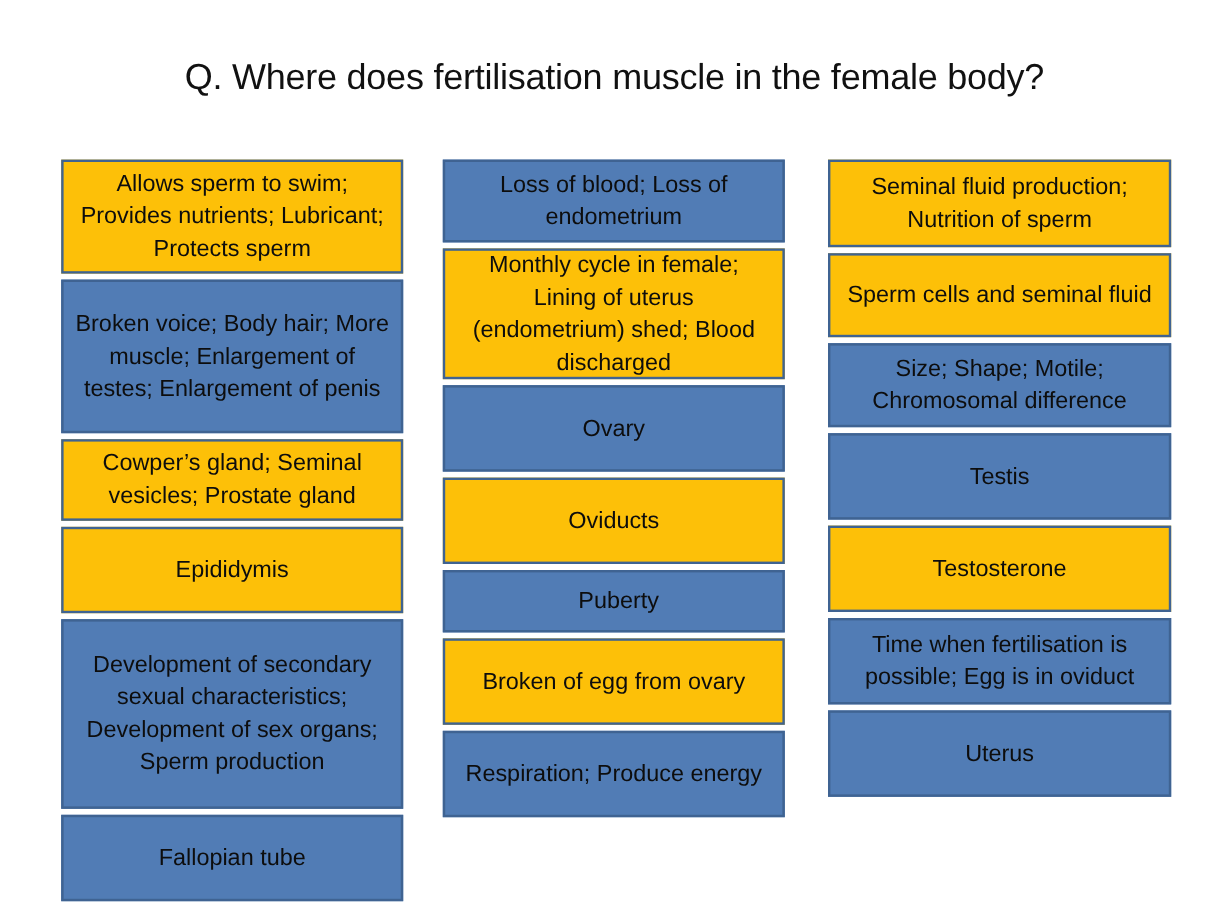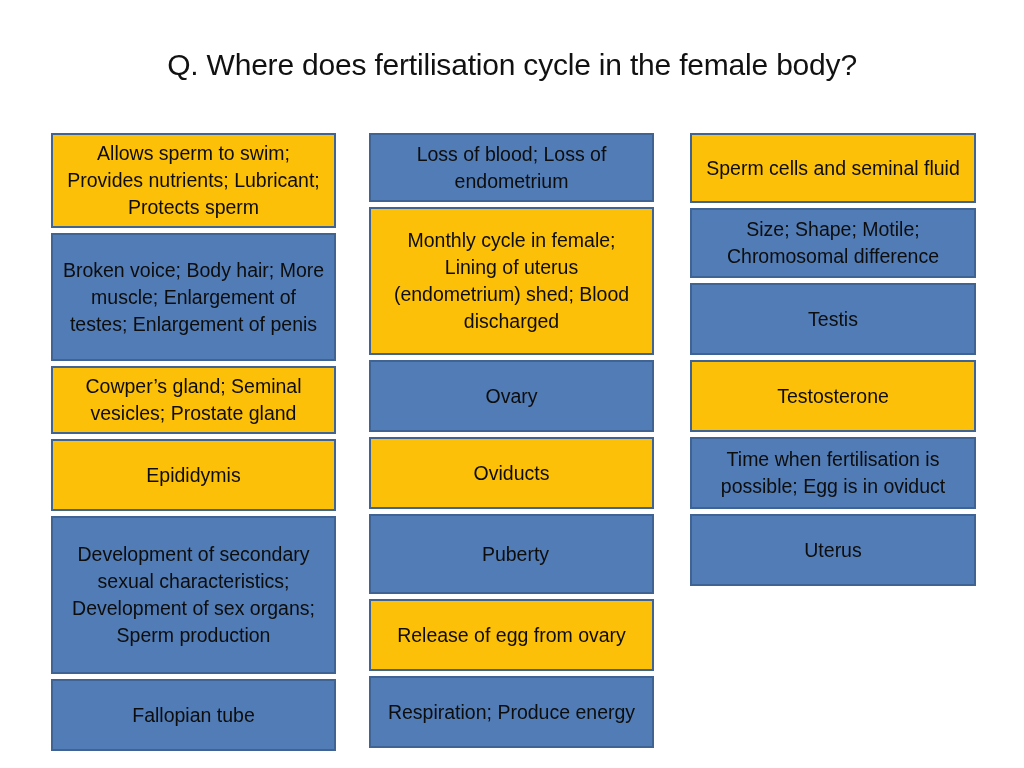--- a/index.html
+++ b/index.html
@@ -72,21 +72,21 @@
   .card .card-text {
     display: block;
     width: 100%;
   }
 </style>
 </head>
 <body>
 
 <div id="slide">
 
-  <div id="slide-title">Q. Where does fertilisation cycle in the female body?</div>
+  <div id="slide-title">Q. Where does fertilisation muscle in the female body?</div>
 
   <div class="column" id="column-1">
       <div class="card yellow" style="height: 95px;">
         <span class="card-text">Allows sperm to swim; Provides nutrients; Lubricant; Protects sperm</span>
       </div>
       <div class="card blue" style="height: 128px;">
         <span class="card-text">Broken voice; Body hair; More muscle; Enlargement of testes; Enlargement of penis</span>
       </div>
       <div class="card yellow" style="height: 68px;">
         <span class="card-text">Cowper’s gland; Seminal vesicles; Prostate gland</span>
@@ -98,40 +98,43 @@
         <span class="card-text">Development of secondary sexual characteristics; Development of sex organs; Sperm production</span>
       </div>
       <div class="card blue" style="height: 72px;">
         <span class="card-text">Fallopian tube</span>
       </div>
     </div>
   <div class="column" id="column-2">
       <div class="card blue" style="height: 69px;">
         <span class="card-text">Loss of blood; Loss of endometrium</span>
       </div>
-      <div class="card yellow" style="height: 148px;">
+      <div class="card yellow" style="height: 109px;">
         <span class="card-text">Monthly cycle in female; Lining of uterus (endometrium) shed; Blood discharged</span>
       </div>
       <div class="card blue" style="height: 72px;">
         <span class="card-text">Ovary</span>
       </div>
       <div class="card yellow" style="height: 72px;">
         <span class="card-text">Oviducts</span>
       </div>
-      <div class="card blue" style="height: 80px; padding-left: 17px;">
+      <div class="card blue" style="height: 52px; padding-left: 17px;">
         <span class="card-text">Puberty</span>
       </div>
       <div class="card yellow" style="height: 72px;">
-        <span class="card-text">Release of egg from ovary</span>
+        <span class="card-text">Broken of egg from ovary</span>
       </div>
       <div class="card blue" style="height: 72px;">
         <span class="card-text">Respiration; Produce energy</span>
       </div>
     </div>
   <div class="column" id="column-3">
+      <div class="card yellow" style="height: 73px;">
+        <span class="card-text">Seminal fluid production; Nutrition of sperm</span>
+      </div>
       <div class="card yellow" style="height: 70px;">
         <span class="card-text">Sperm cells and seminal fluid</span>
       </div>
       <div class="card blue" style="height: 70px;">
         <span class="card-text">Size; Shape; Motile; Chromosomal difference</span>
       </div>
       <div class="card blue" style="height: 72px;">
         <span class="card-text">Testis</span>
       </div>
       <div class="card yellow" style="height: 72px;">

